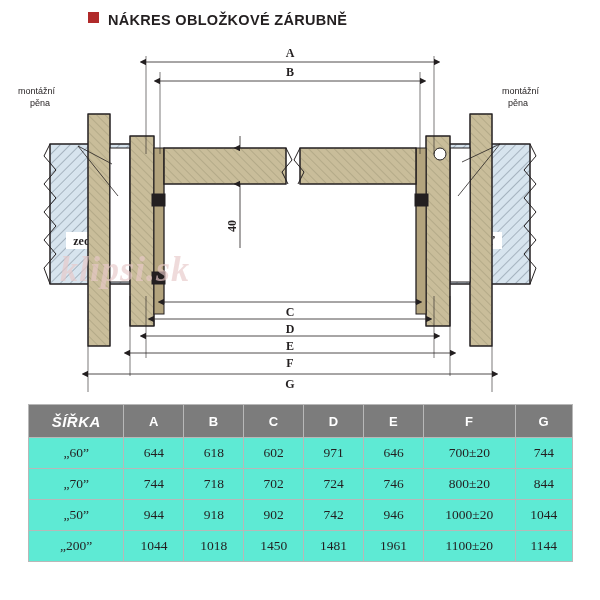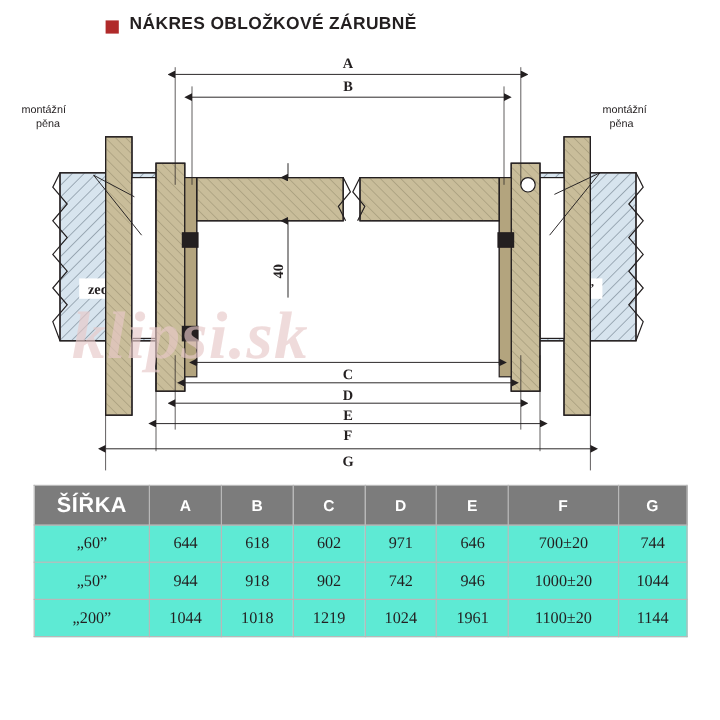--- a/index.html
+++ b/index.html
@@ -6,42 +6,42 @@
   body{
     width:600px;height:600px;
     background:#ffffff;
     font-family:"Liberation Sans", sans-serif;
     position:relative;
     overflow:hidden;
   }
   
   #title-bar{
     position:absolute;left:88px;top:12px;
-    display:flex;align-items:flex-end;gap:9px;
+    display:flex;align-items:flex-start;gap:9px;
   }
   #title-bullet{
     width:11px;height:11px;background:#b02a2a;display:block;
   }
   #title-text{
     font-size:14.5px;font-weight:bold;color:#231f20;letter-spacing:.3px;
   }
   
   #drawing{
     position:absolute;left:0;top:36px;width:600px;height:360px;
   }
   #drawing svg{display:block;}
   
   #watermark{
     position:absolute;left:60px;top:248px;width:420px;height:70px;
     pointer-events:none;
   }
   #watermark span{
     font-family:"Liberation Serif", serif;
     font-style:italic;font-weight:bold;
-    font-size:56px;color:#e8c9c9;opacity:.65;
+    font-size:36px;color:#e8c9c9;opacity:.65;
     letter-spacing:1px;
   }
   
   #table-wrap{
     position:absolute;left:28px;top:404px;width:545px;
   }
   table{
     border-collapse:collapse;width:545px;
     font-family:"Liberation Serif", serif;
     font-size:13.5px;color:#231f20;
@@ -53,21 +53,22 @@
     padding:0 2px;
     background:#5eead4;
   }
   thead th{
     background:#7c7c7c;color:#ffffff;font-weight:bold;
     font-family:"Liberation Sans", sans-serif;
     font-size:13px;letter-spacing:.5px;
     height:32px;
   }
   thead th.first{
-    font-size:18px;
+    font-size:15px;
+    font-style:italic;
   }
   tbody td.rowhead{
     font-weight:normal;
   }
   col.c0{width:100px;}
   col.c1,col.c2,col.c3,col.c4,col.c5{width:63px;}
   col.c6{width:96px;}
   col.c7{width:60px;}
   .lbl{
     font-family:"Liberation Sans", sans-serif;
@@ -269,34 +270,44 @@
       <td class="rowhead">„60”</td>
       <td>644</td>
       <td>618</td>
       <td>602</td>
       <td>971</td>
       <td>646</td>
       <td>700±20</td>
       <td>744</td>
     </tr>
     <tr>
+      <td class="rowhead">„70”</td>
+      <td>744</td>
+      <td>718</td>
+      <td>702</td>
+      <td>724</td>
+      <td>746</td>
+      <td>800±20</td>
+      <td>844</td>
+    </tr>
+    <tr>
       <td class="rowhead">„50”</td>
       <td>944</td>
       <td>918</td>
       <td>902</td>
       <td>742</td>
       <td>946</td>
       <td>1000±20</td>
       <td>1044</td>
     </tr>
     <tr>
       <td class="rowhead">„200”</td>
       <td>1044</td>
       <td>1018</td>
-      <td>1219</td>
-      <td>1024</td>
+      <td>1450</td>
+      <td>1481</td>
       <td>1961</td>
       <td>1100±20</td>
       <td>1144</td>
     </tr>
   </tbody>
 </table>
 </div>
 
 </body></html>

